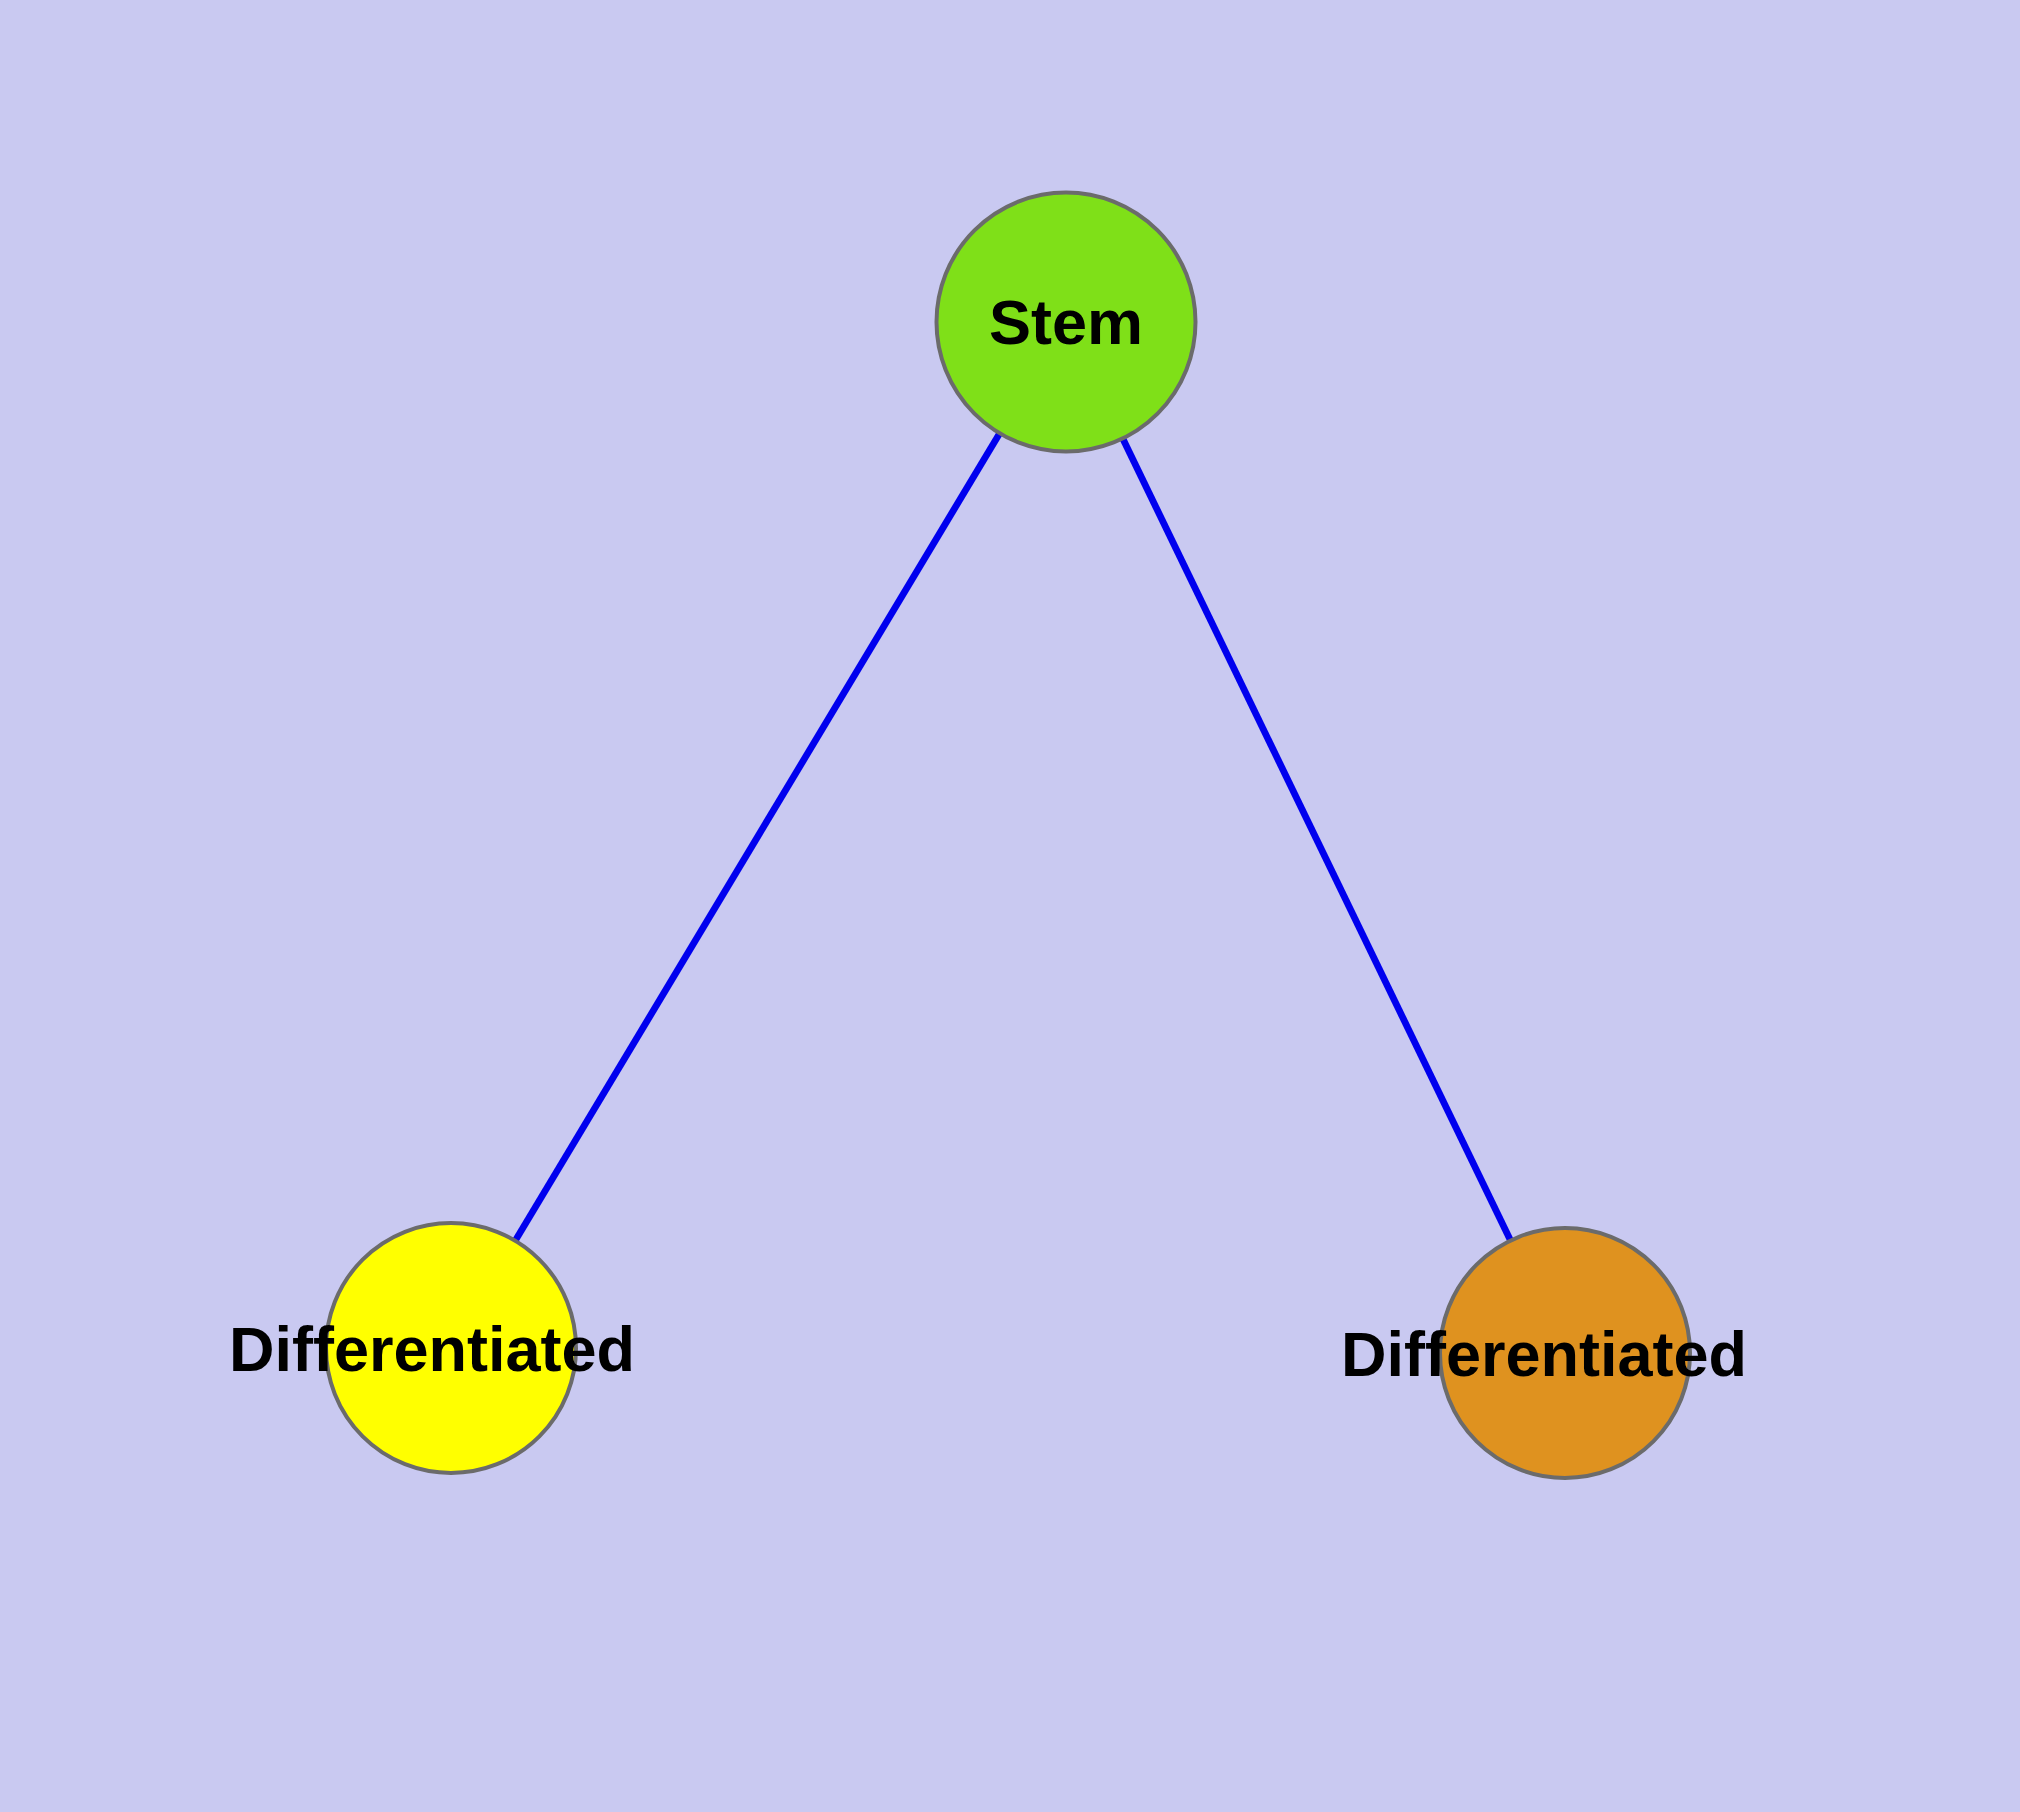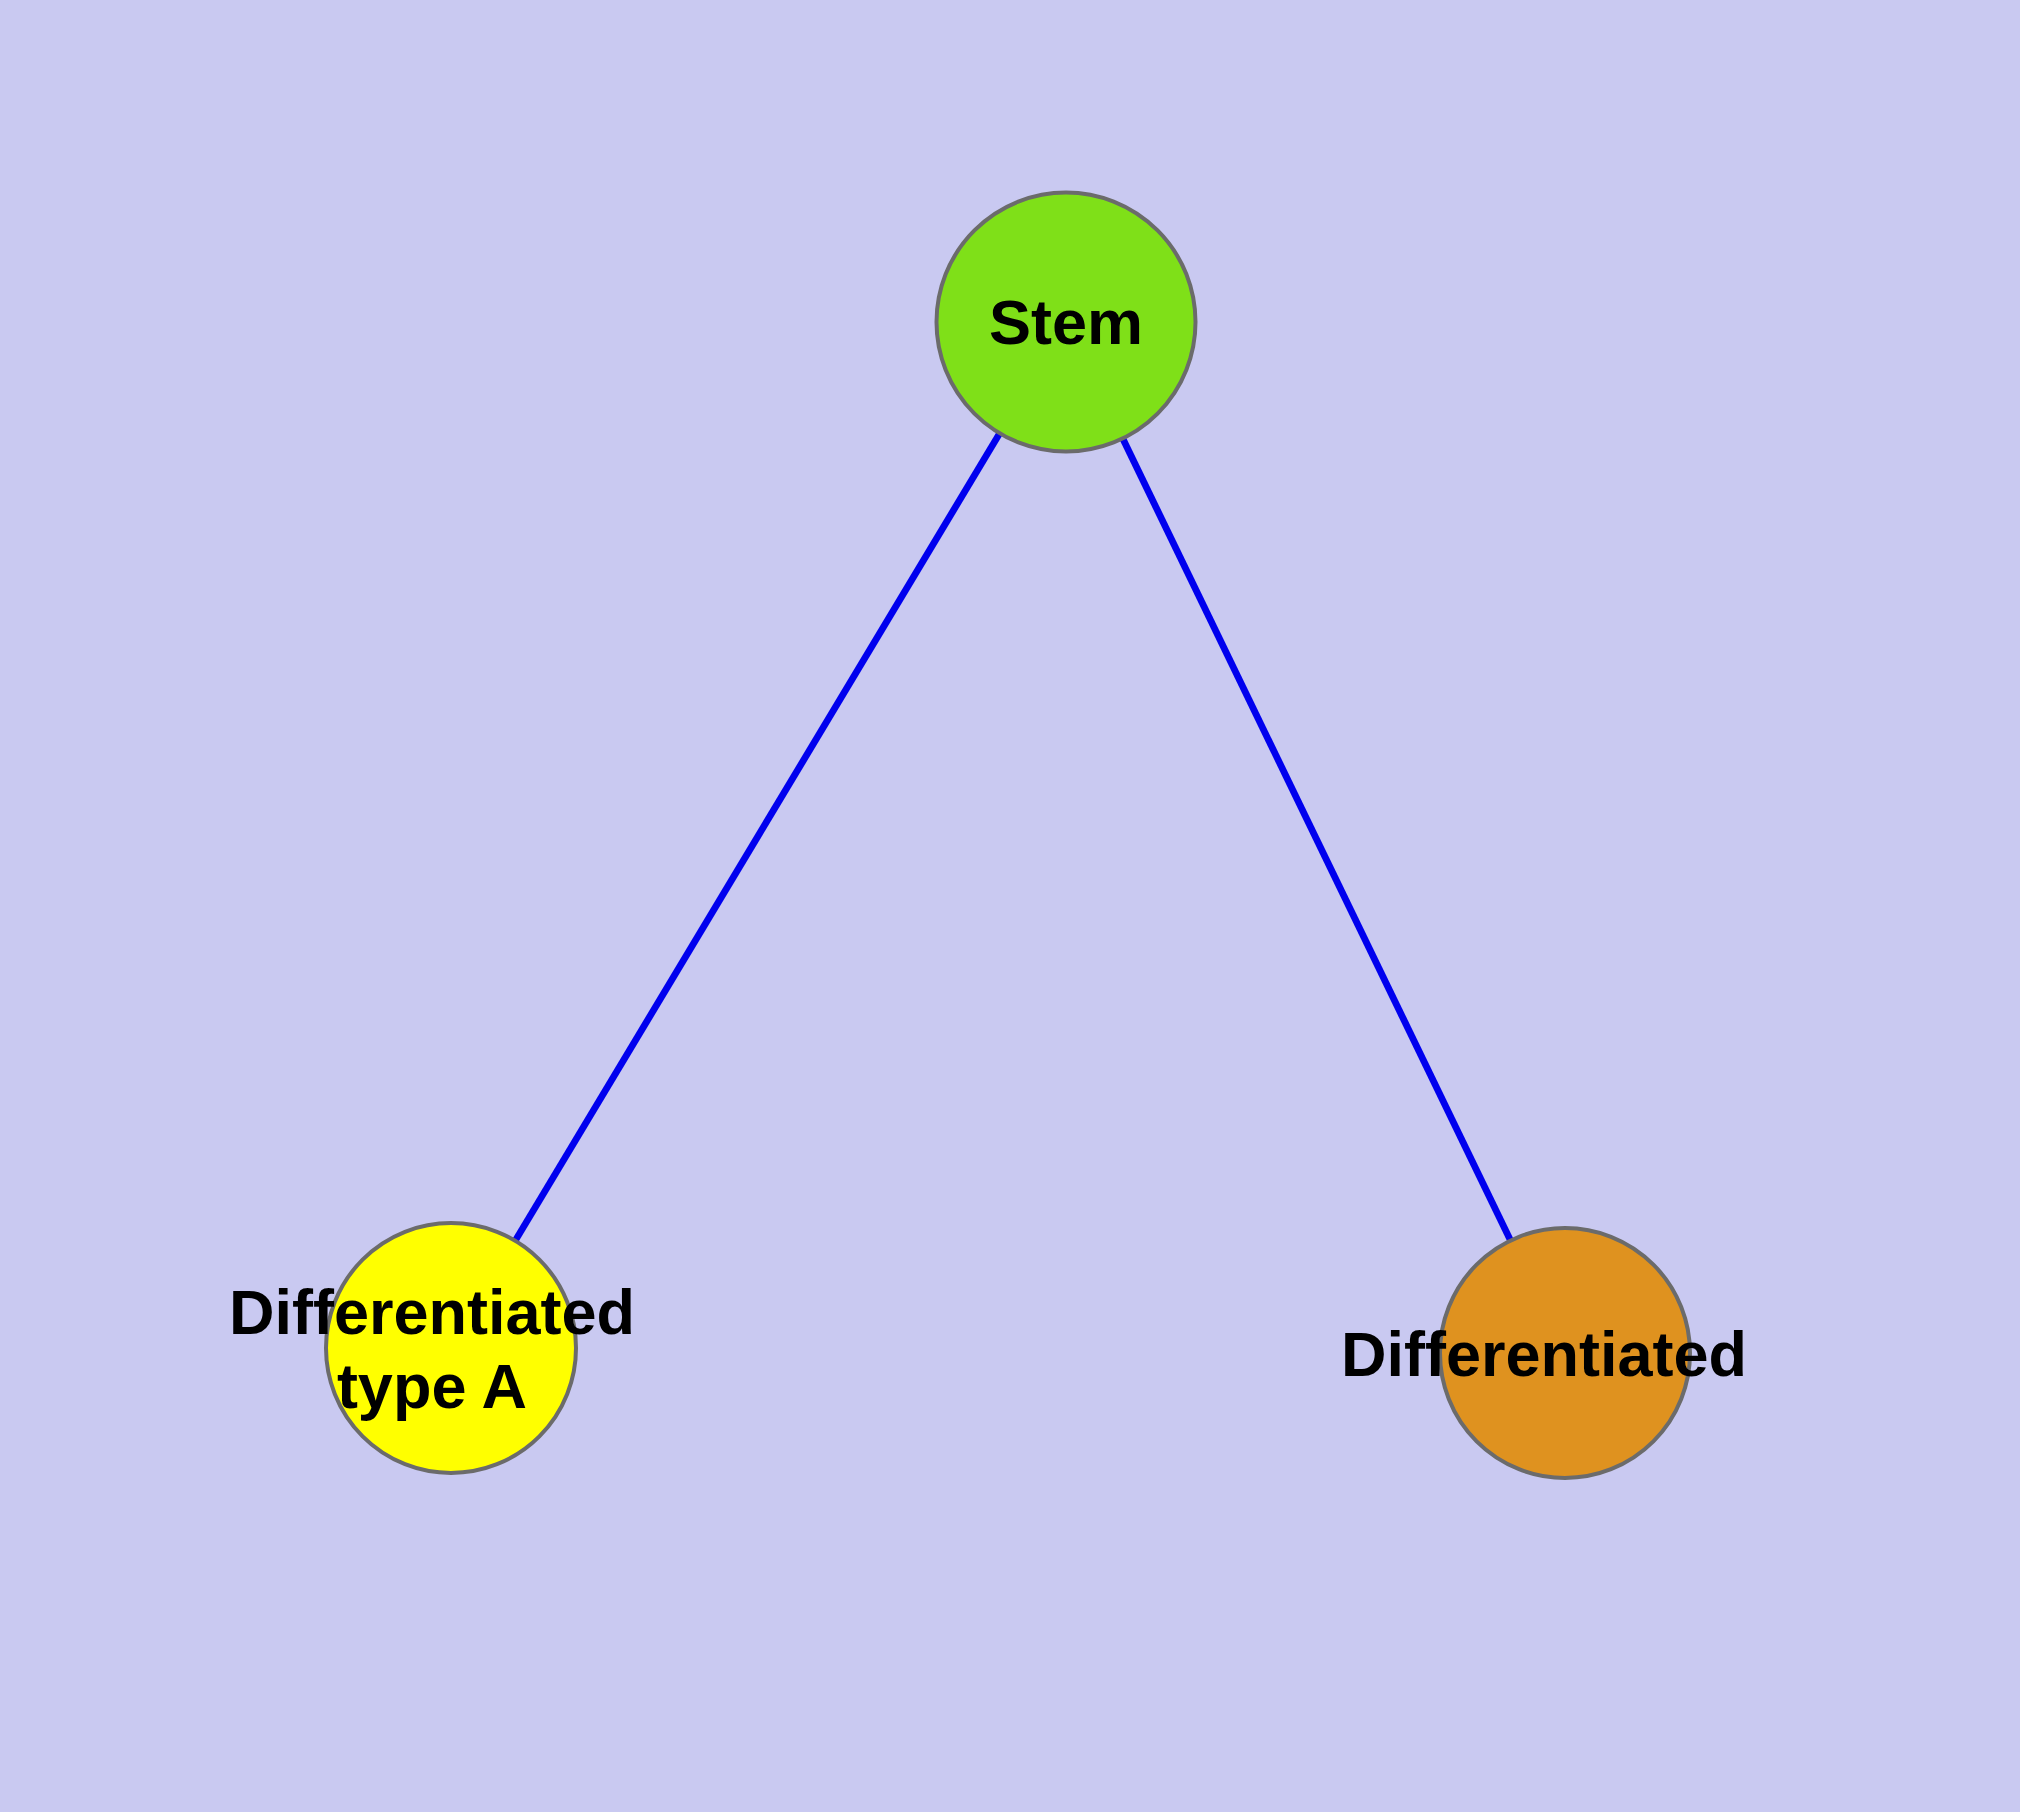--- a/index.html
+++ b/index.html
@@ -91,21 +91,20 @@
   <div class="node-circle diff-a" style="background-color: rgb(255, 255, 0);"></div>
 
   <div class="node-circle diff-b" style="background-color: rgb(223, 146, 31);"></div>
 
   <div class="node-label stem">
     <div>Stem</div>
   </div>
 
   <div class="node-label diff-a">
     <div>Differentiated</div>
-    <div>type A</div>
   </div>
 
   <div class="node-label diff-b">
     <div>Differentiated</div>
   </div>
 
 </div>
 
 
 </body></html>

